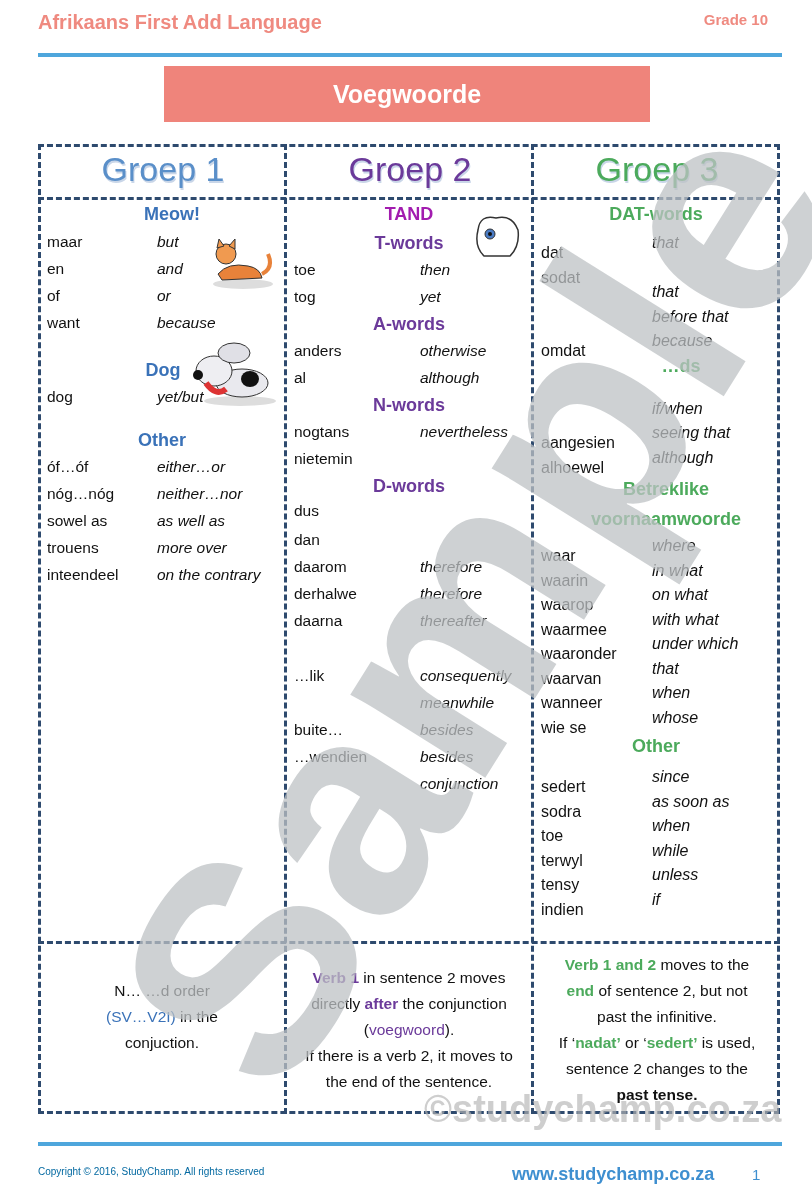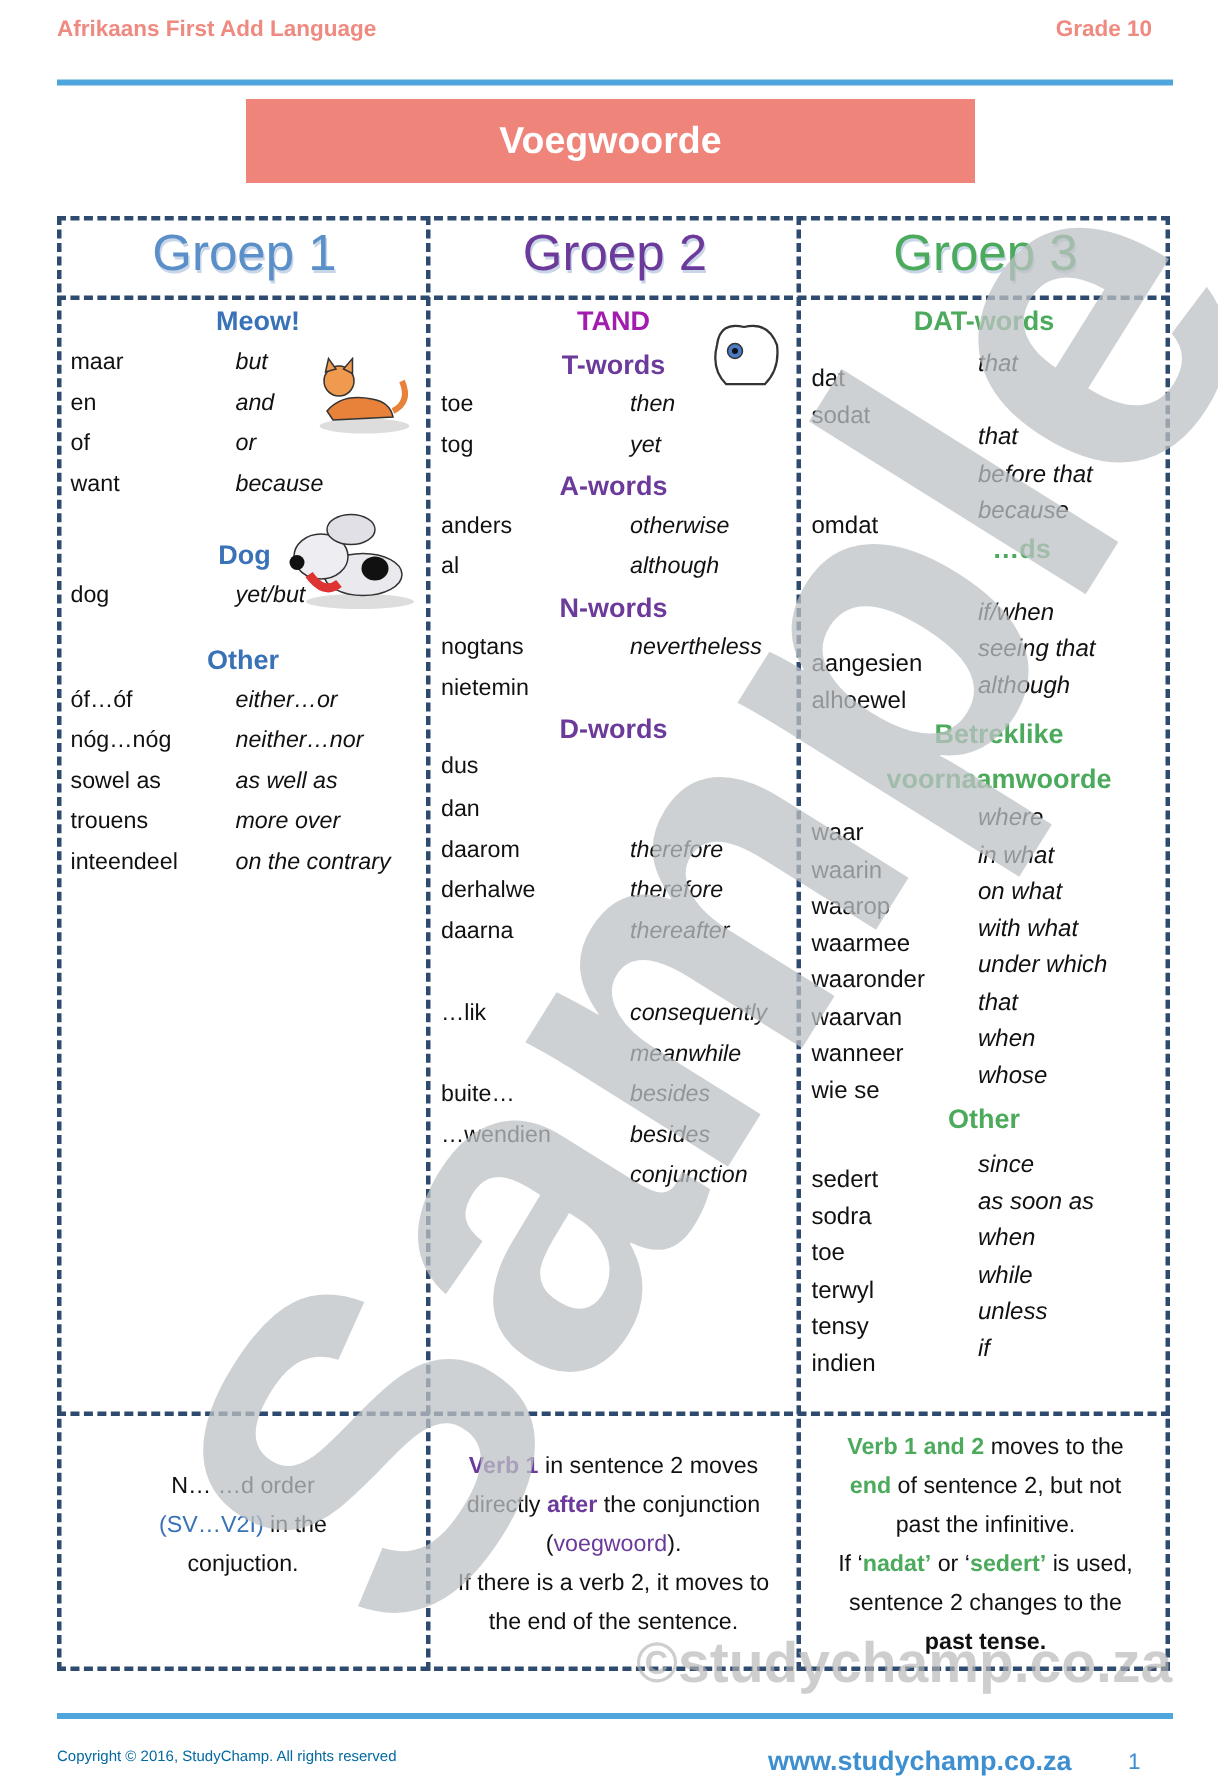--- a/index.html
+++ b/index.html
@@ -2,21 +2,21 @@
 <html><head>
   <meta charset="utf-8">
   <style>
     html, body { margin: 0; padding: 0; }
     body {
       width: 812px; height: 1190px; position: relative; overflow: hidden;
       background: #ffffff;
       font-family: "Liberation Sans", sans-serif;
       color: #111;
     }
-    .hdr-left { position: absolute; left: 38px; top: 11px; font-size: 15px; font-weight: bold; color: #ef8a80; }
+    .hdr-left { position: absolute; left: 38px; top: 11px; font-size: 20px; font-weight: bold; color: #ef8a80; }
     .hdr-right { position: absolute; right: 44px; top: 11px; font-size: 15px; font-weight: bold; color: #ef8a80; }
     .rule { position: absolute; left: 38px; width: 744px; height: 4px; background: #4ea6dc; }
     .title-box {
       position: absolute; left: 164px; top: 66px; width: 486px; height: 56px;
       background: #ef847b; color: #fff; font-weight: bold; font-size: 25px;
       display: flex; align-items: center; justify-content: center;
     }
     .grid {
       position: absolute; left: 38px; top: 144px; width: 742px; height: 970px;
       border: 3px dashed #2e4a6e; box-sizing: border-box;

